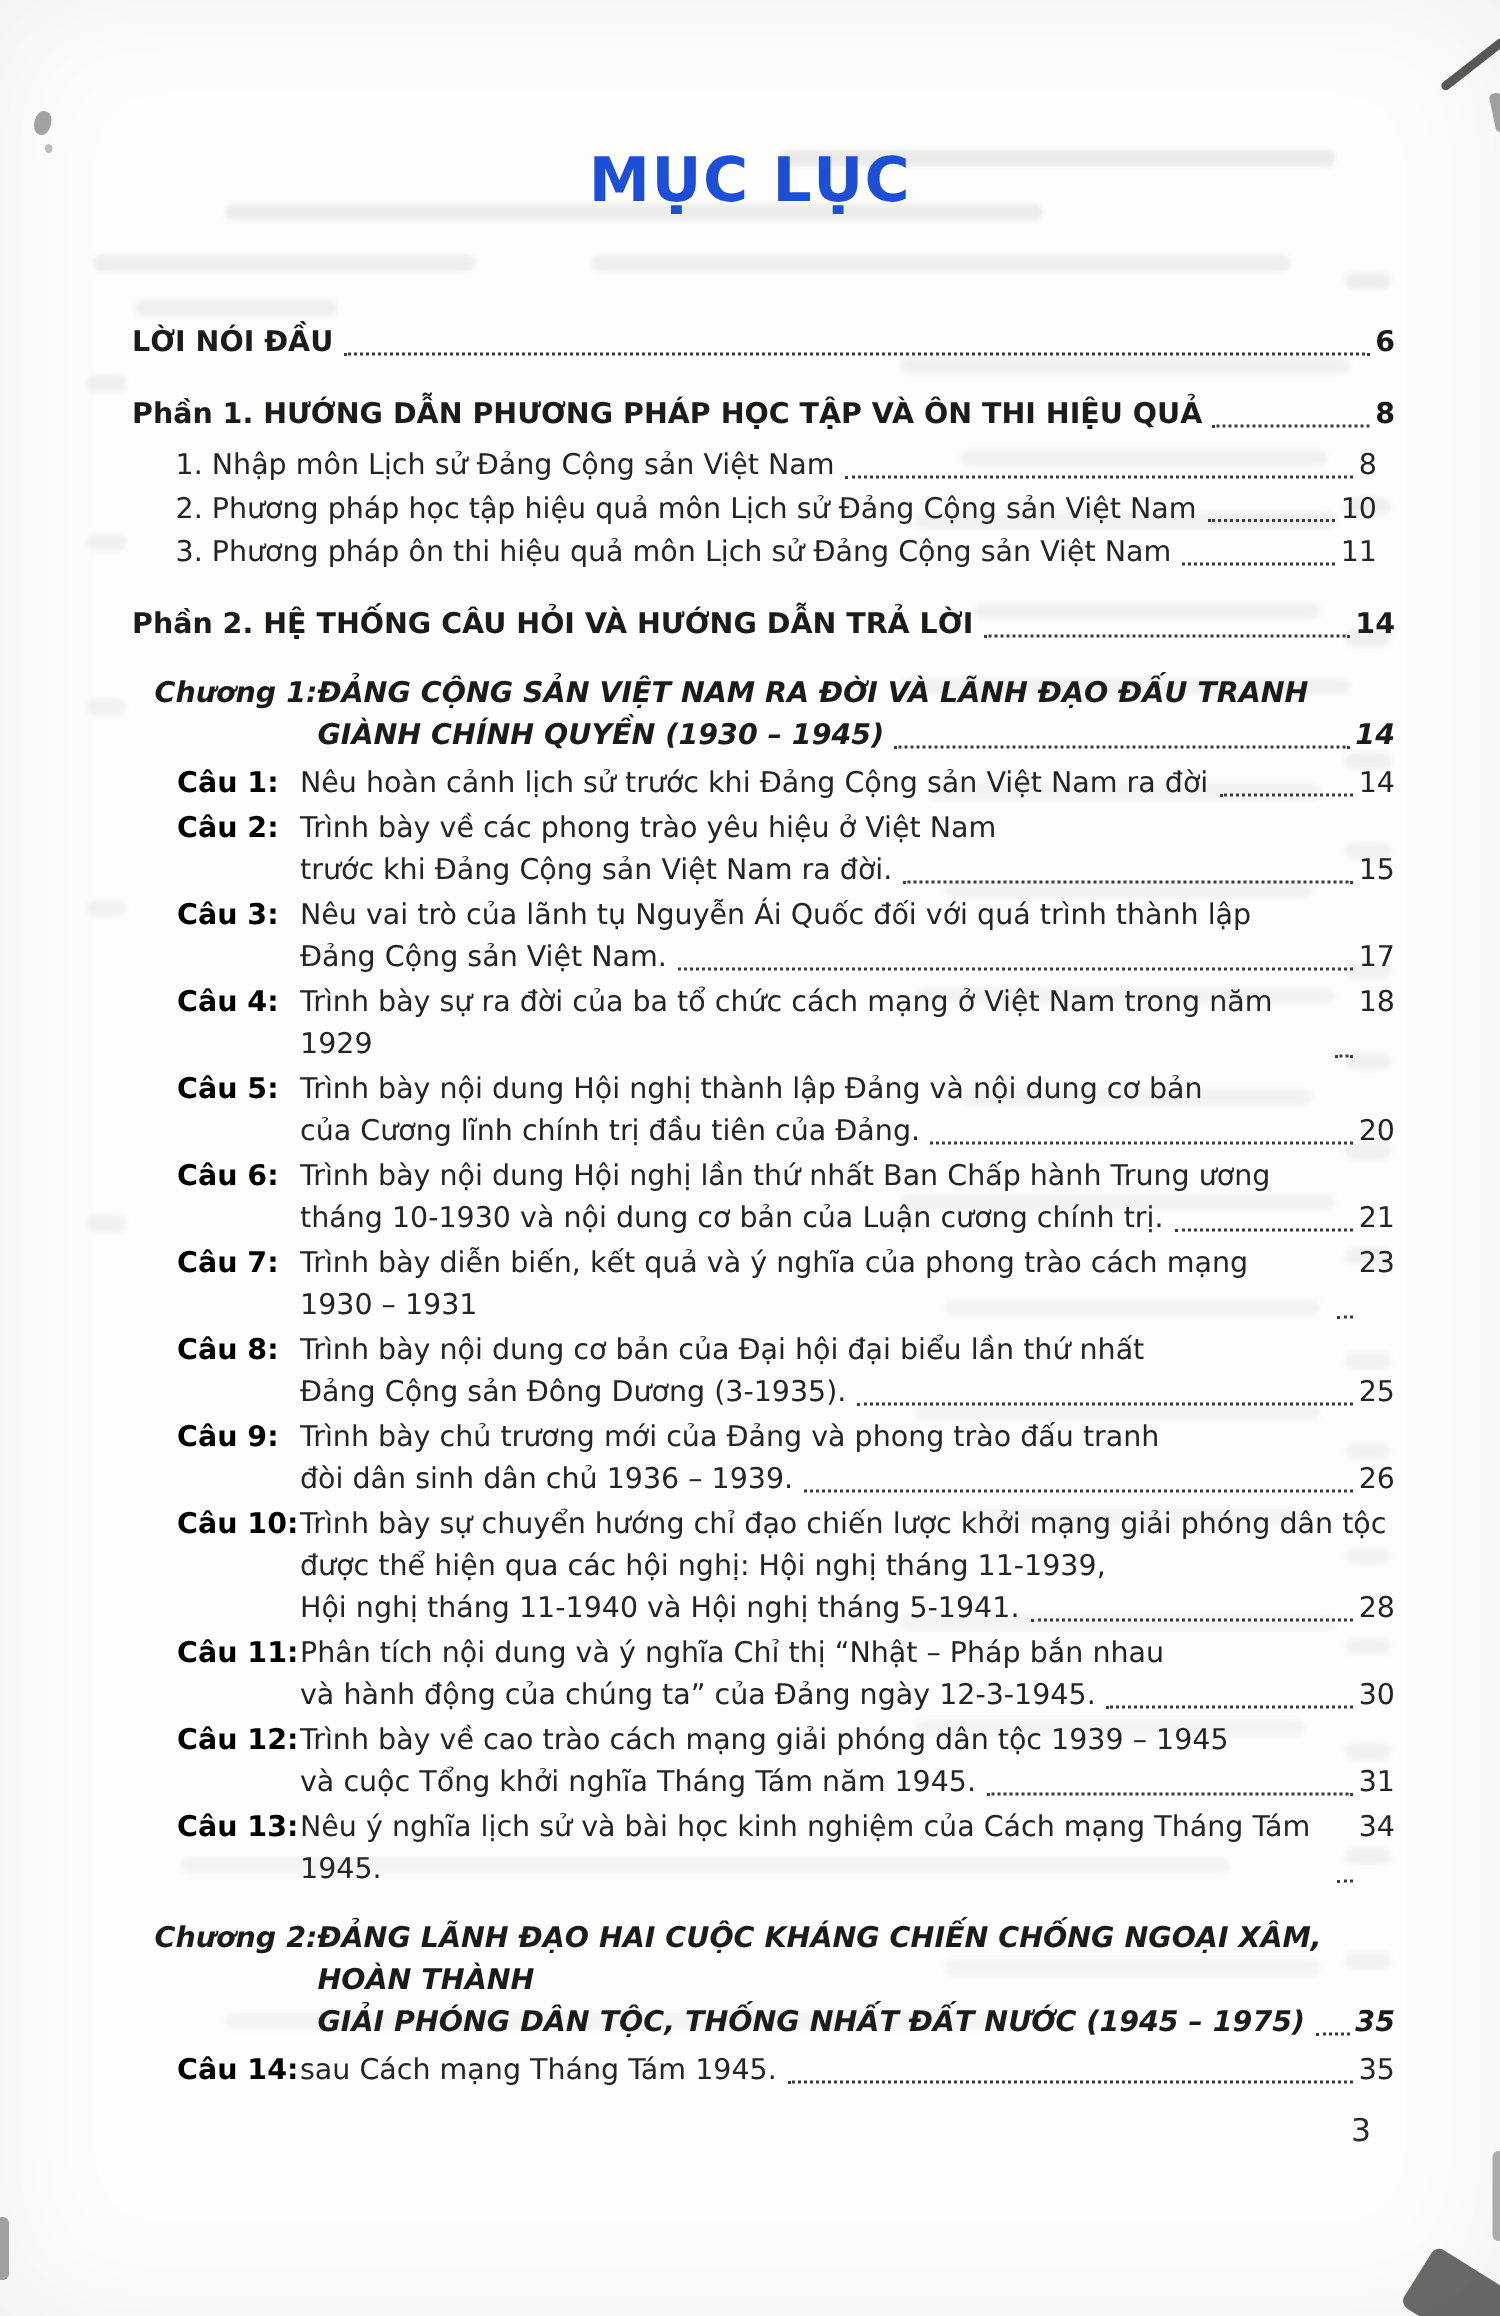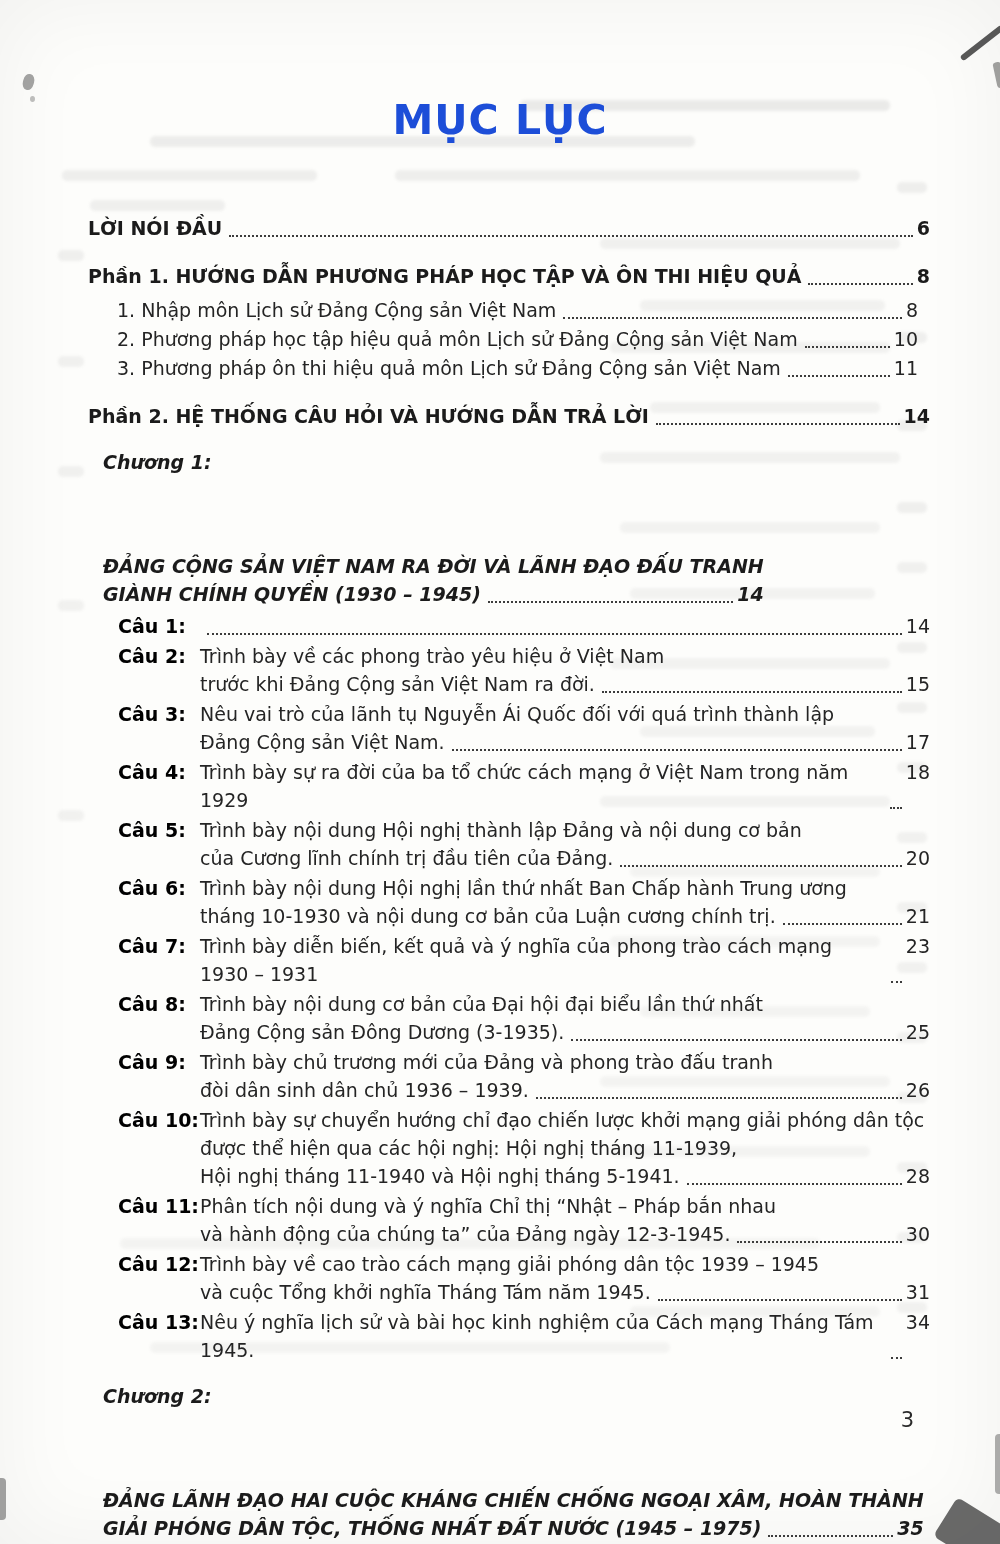--- a/index.html
+++ b/index.html
@@ -46,21 +46,21 @@
     min-width: 10px;
     border-bottom: 2.5px dotted #3c3c3c;
     margin: 0 4px 5px 7px;
     align-self: flex-end;
   }
   .num { flex: 0 0 auto; }
 
   .s-front    { font-weight: bold; margin: 0 0 8px; color: #1b1b1b; }
   .s-part     { font-weight: bold; margin: 20px 0 6px; color: #1b1b1b; }
   .s-item     { padding-left: 17px; margin: 1px 12px; }
-  .s-chapter  { font-weight: bold; font-style: italic; margin: 18px 0 4px; padding-left: 15px; color: #1b1b1b; flex-direction: column; }
+  .s-chapter  { font-weight: bold; font-style: italic; margin: 18px 0 4px; padding-left: 15px; color: #1b1b1b; }
   .s-chapter .label { flex: 0 0 104px; }
   .s-question { padding-left: 30px; margin: 2px 0; font-weight: normal; }
   .s-question .label { flex: 0 0 82px; font-weight: bold; color: #000000; }
 
   .folio {
     position: absolute;
     right: 86px;
     top: 1408px;
     font-size: 21px;
     color: #2a2a2a;
@@ -211,20 +211,21 @@
             <span class="txt">GIÀNH CHÍNH QUYỀN (1930 – 1945)</span>
             <span class="leader"></span>
             <span class="num">14</span>
           </div>
         </div>
       </div>
       <div class="entry s-question">
         <span class="label">Câu 1:</span>
         <div class="body">
           <div class="line last">
+            <span class="txt">Nêu hoàn cảnh lịch sử trước khi Đảng Cộng sản Việt Nam ra đời</span>
             <span class="leader"></span>
             <span class="num">14</span>
           </div>
         </div>
       </div>
       <div class="entry s-question">
         <span class="label">Câu 2:</span>
         <div class="body">
           <div class="line"><span class="txt">Trình bày về các phong trào yêu hiệu ở Việt Nam</span></div>
           <div class="line last">

